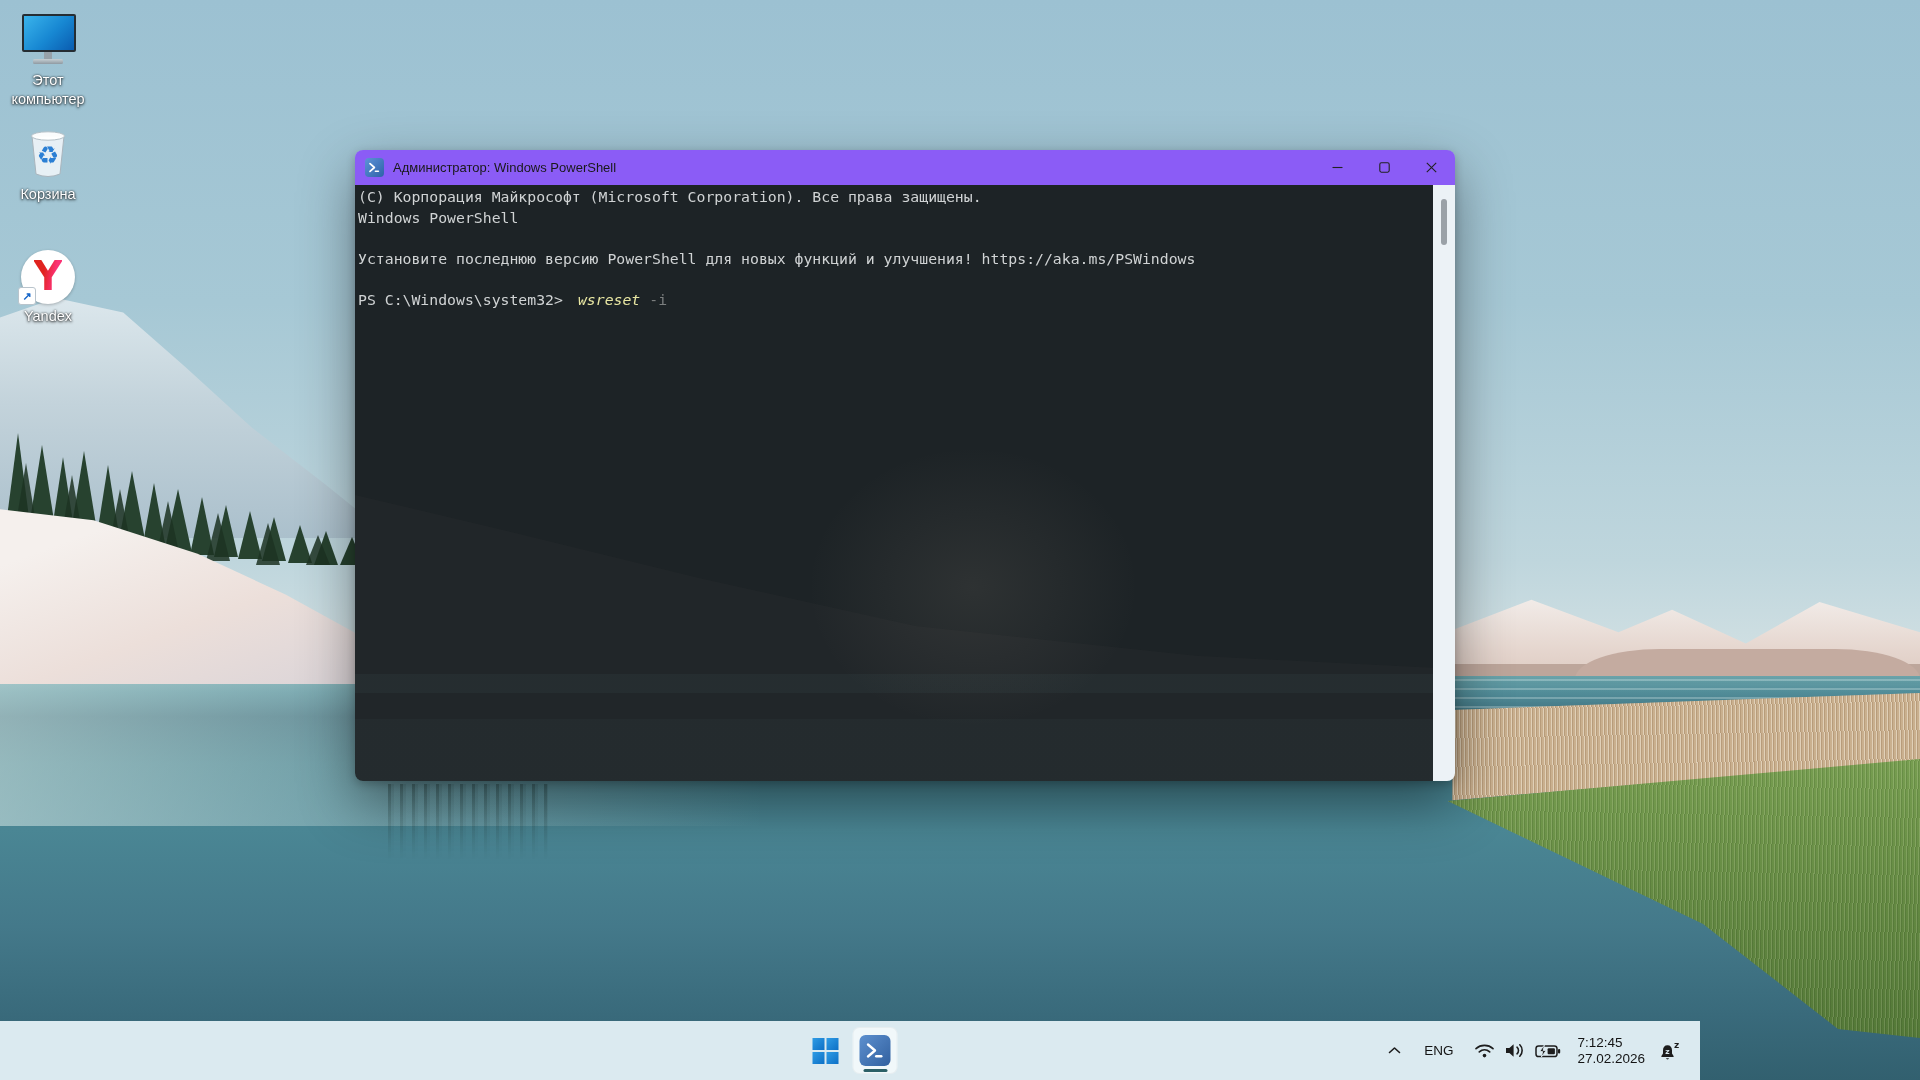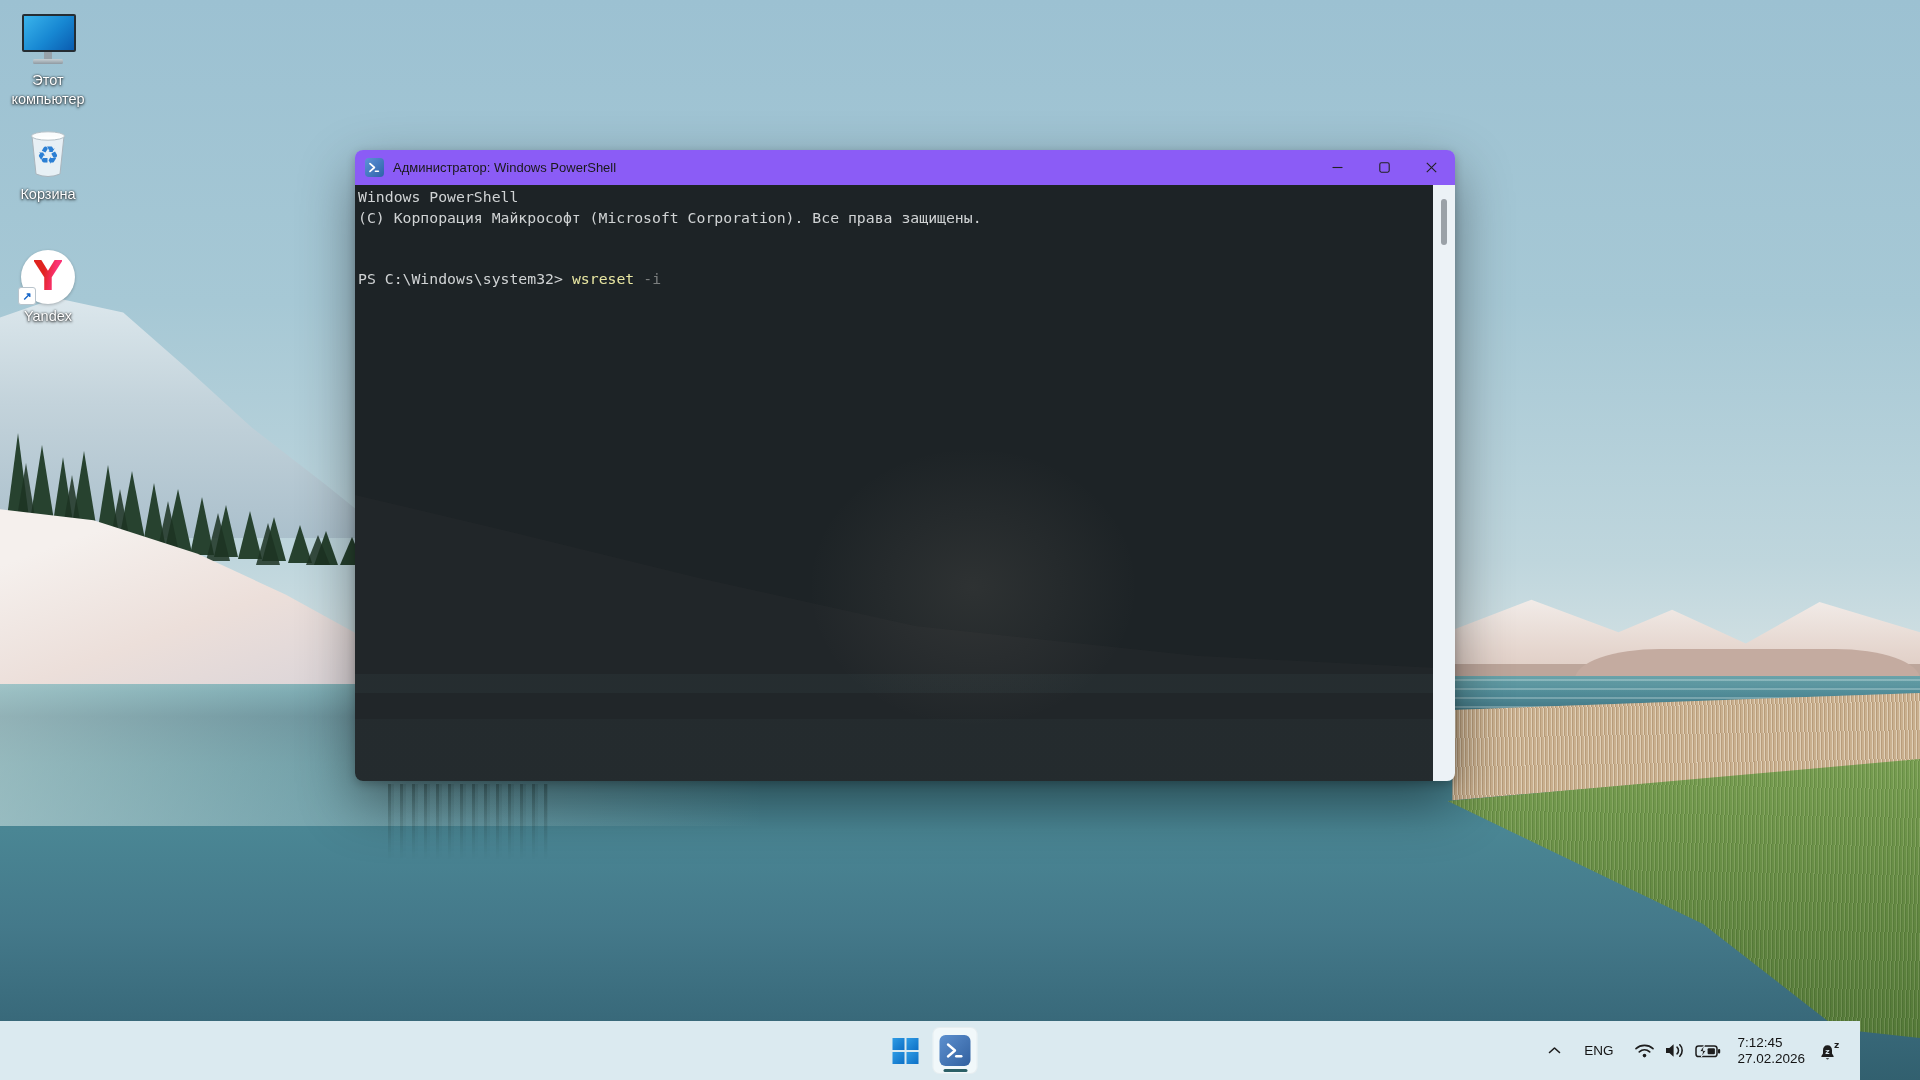--- a/index.html
+++ b/index.html
@@ -76,27 +76,27 @@
     background:#1d2326;padding:2px 0 0 3px;
     font-family:"DejaVu Sans Mono",monospace;font-size:14.8px;line-height:20.5px;color:#d0d3d4;}
   .term::before{content:"";position:absolute;left:42%;top:44%;width:330px;height:280px;border-radius:50%;
     background:radial-gradient(closest-side,rgba(195,180,162,.10),rgba(195,180,162,0));}
   .term-hill{position:absolute;inset:0;pointer-events:none;
     background:rgba(142,122,106,.045);
     clip-path:polygon(0 52%,14% 58%,32% 66%,52% 74%,78% 79%,100% 81%,100% 100%,0 100%);}
   .term-waterline{position:absolute;left:0;right:0;bottom:0;height:18%;pointer-events:none;
     background:linear-gradient(180deg,rgba(96,138,140,.07) 0 18%,rgba(0,0,0,0) 18% 42%,rgba(96,138,140,.05) 42% 100%);}
   .tline{position:relative;height:20.5px;white-space:pre;}
-  .cmd{color:#e8e6a2;margin-left:9px;}
+  .cmd{color:#e8e6a2;margin-left:15px;font-style:italic;}
   .sugg{color:#7b7e7e;margin-left:9px;}
   .gutter{position:absolute;right:0;top:35px;bottom:0;width:22px;background:#ecf2f6;border-bottom-right-radius:8px;}
   .thumb{position:absolute;right:8px;top:14px;width:6px;height:46px;border-radius:3px;background:#9aa1a7;}
 
   
-  .taskbar{left:0;bottom:0;width:1860px;height:59px;background:#dbeaf0;}
+  .taskbar{left:0;bottom:0;width:1700px;height:59px;background:#dbeaf0;}
   .tb-center{position:absolute;left:50%;top:6px;transform:translateX(-50%);display:flex;gap:5px;}
   .task-btn{width:45px;height:47px;display:flex;align-items:center;justify-content:center;border-radius:7px;position:relative;}
   .start-logo{display:grid;grid-template-columns:12px 12px;grid-template-rows:12px 12px;gap:2px;}
   .start-logo span{background:linear-gradient(135deg,#2f9ce5,#0d70c6);}
   .ps-btn{background:#f1f8fa;box-shadow:inset 0 0 0 1px rgba(0,0,0,.04);}
   .ps-ico{width:31px;height:31px;border-radius:6px;background:linear-gradient(135deg,#5d90cf,#31609f);
     display:flex;align-items:center;justify-content:center;}
   .ps-pill{position:absolute;bottom:2px;left:50%;transform:translateX(-50%);width:24px;height:3px;border-radius:2px;background:#2c6067;}
   .tray{position:absolute;right:0;top:0;height:100%;display:flex;align-items:center;padding-right:18px;color:#141414;}
   .tray-txt{font-size:13.5px;}
@@ -208,23 +208,24 @@
           <svg width="11" height="11" viewBox="0 0 11 11">
             <path d="M0.8 0.8 L10.2 10.2 M10.2 0.8 L0.8 10.2" stroke="#222" stroke-width="1.1"></path>
           </svg>
         </div>
       </div>
     </div>
 
     <div class="term">
       <div class="term-hill"></div>
       <div class="term-waterline"></div>
+      <div class="tline">(C) Корпорация Майкрософт (Microsoft Corporation). Все права защищены.</div>
       <div class="tline">Windows PowerShell</div>
-      <div class="tline">(C) Корпорация Майкрософт (Microsoft Corporation). Все права защищены.</div>
       <div class="tline"></div>
+      <div class="tline">Установите последнюю версию PowerShell для новых функций и улучшения! https://aka.ms/PSWindows</div>
       <div class="tline"></div>
       <div class="tline"><span>PS C:\Windows\system32&gt;</span><span class="cmd">wsreset</span><span class="sugg">-i</span></div>
     </div>
 
     <div class="gutter">
       <div class="thumb"></div>
     </div>
   </div>
 
   <div class="abs taskbar">

